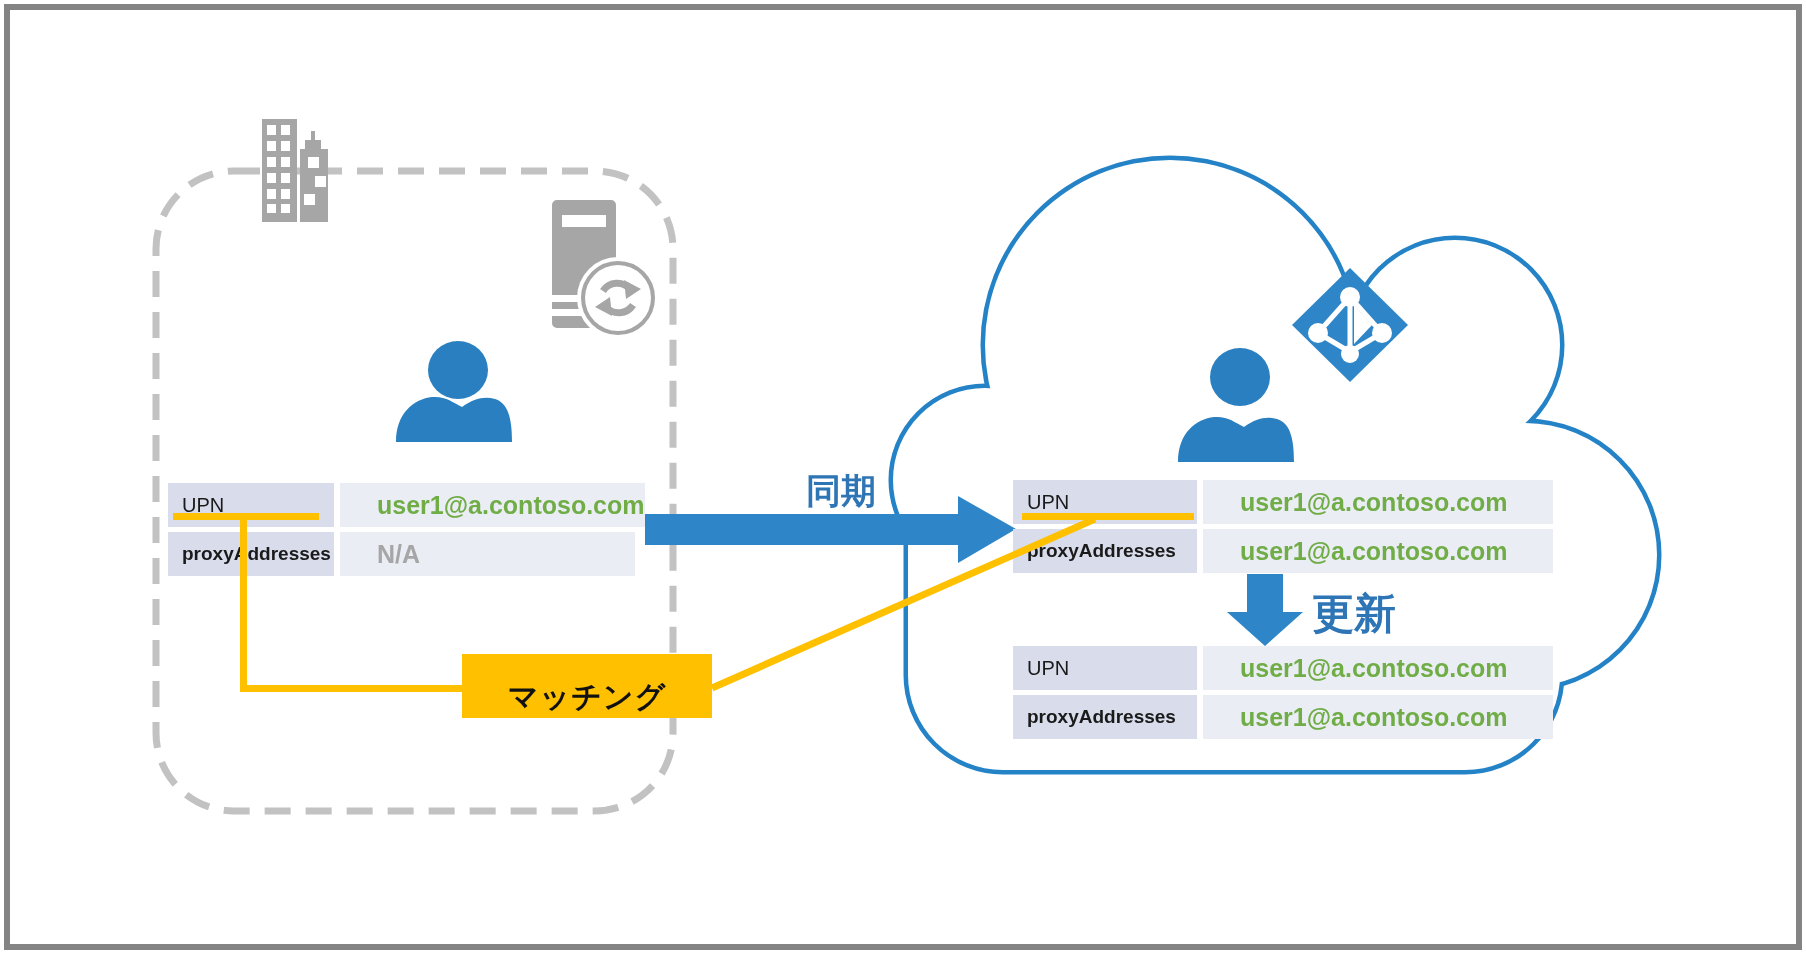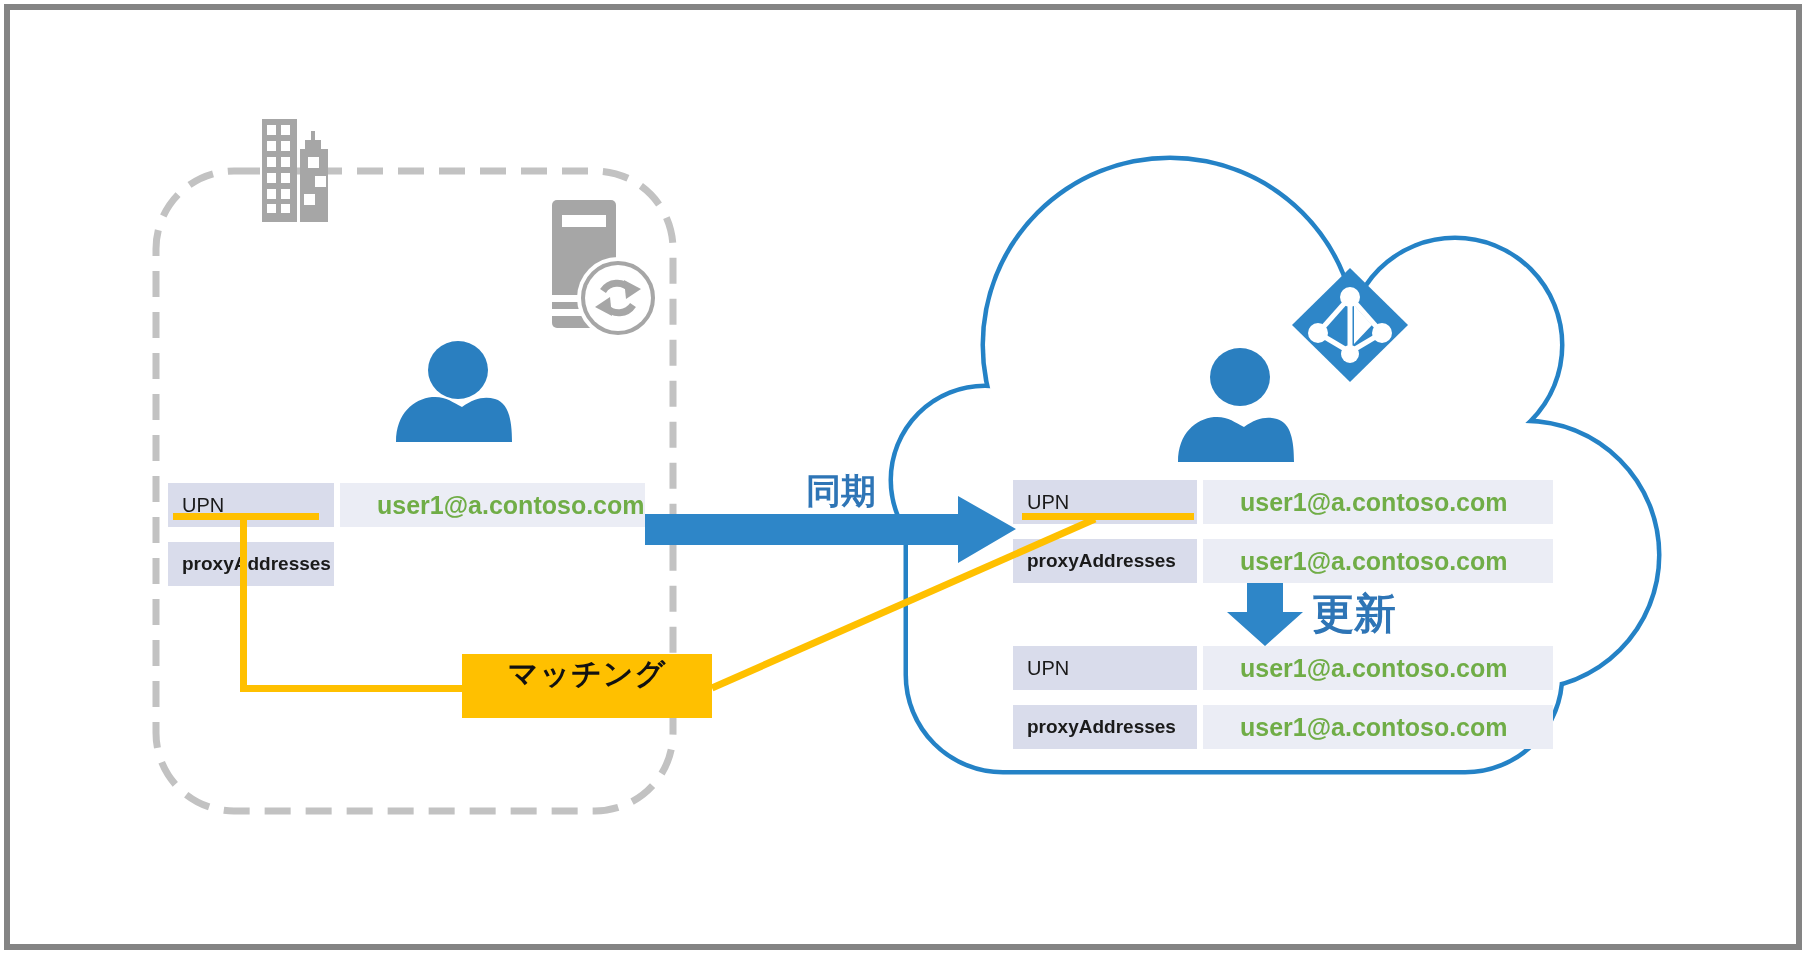--- a/index.html
+++ b/index.html
@@ -2,32 +2,32 @@
 <html><head>
 <meta charset="utf-8">
 <style>
   html,body{margin:0;padding:0;background:#ffffff;}
   .canvas{position:relative;width:1806px;height:954px;background:#ffffff;overflow:hidden;
           font-family:"Liberation Sans", sans-serif;}
   .frame{position:absolute;inset:4px;border:6px solid #848484;pointer-events:none;z-index:9;}
   svg.bg{position:absolute;left:0;top:0;z-index:1;}
   svg.overlay{position:absolute;left:0;top:0;z-index:5;pointer-events:none;}
 
-  .attr-table{position:absolute;z-index:3;display:flex;flex-direction:column;gap:15px;justify-content:flex-end;}
+  .attr-table{position:absolute;z-index:3;display:flex;flex-direction:column;gap:5px;justify-content:flex-end;}
   .attr-row{display:flex;gap:6px;height:44px;}
   .cell{display:flex;align-items:center;}
   .cell.label{background:#D9DCEB;color:#1a1a1a;font-size:20px;padding-left:14px;flex:0 0 auto;}
   .cell.label.bold{font-weight:bold;font-size:19px;}
   .cell.value{background:#EBEDF5;font-weight:bold;font-size:25px;padding-left:37px;flex:1 1 auto;}
   .value.green{color:#70AD47;}
   .value.muted{color:#A6A6A6;}
 
   .flow-label{position:absolute;z-index:4;color:#2E75B6;font-weight:bold;}
   .matching-box{position:absolute;left:462px;top:654px;width:250px;height:64px;z-index:2;
-                background:#FFC000;color:#111;display:flex;align-items:flex-start;justify-content:center;
+                background:#FFC000;color:#111;display:flex;align-items:flex-end;justify-content:center;
                 font-size:30px;font-weight:bold;letter-spacing:1px;}
 </style>
 </head>
 <body>
 
 <div class="canvas">
 
   <svg class="bg" width="1806" height="954" viewBox="0 0 1806 954">
 
     <rect x="156" y="171" width="517" height="640" rx="78" fill="none" stroke="#C2C2C2" stroke-width="7" stroke-dasharray="26 15"></rect>
@@ -132,20 +132,21 @@
     <span>マッチング</span>
   </div>
 
   <div class="attr-table" style="left:168px;top:483px;width:467px;">
     <div class="attr-row">
       <div class="cell label" style="width:152px;">UPN</div>
       <div class="cell value green">user1@a.contoso.com</div>
     </div>
     <div class="attr-row">
       <div class="cell label bold" style="width:152px;">proxyAddresses</div>
+      <div class="cell value muted">N/A</div>
     </div>
   </div>
 
   <div class="attr-table" style="left:1013px;top:480px;width:540px;">
     <div class="attr-row">
       <div class="cell label" style="width:170px;">UPN</div>
       <div class="cell value green">user1@a.contoso.com</div>
     </div>
     <div class="attr-row">
       <div class="cell label bold" style="width:170px;">proxyAddresses</div>

